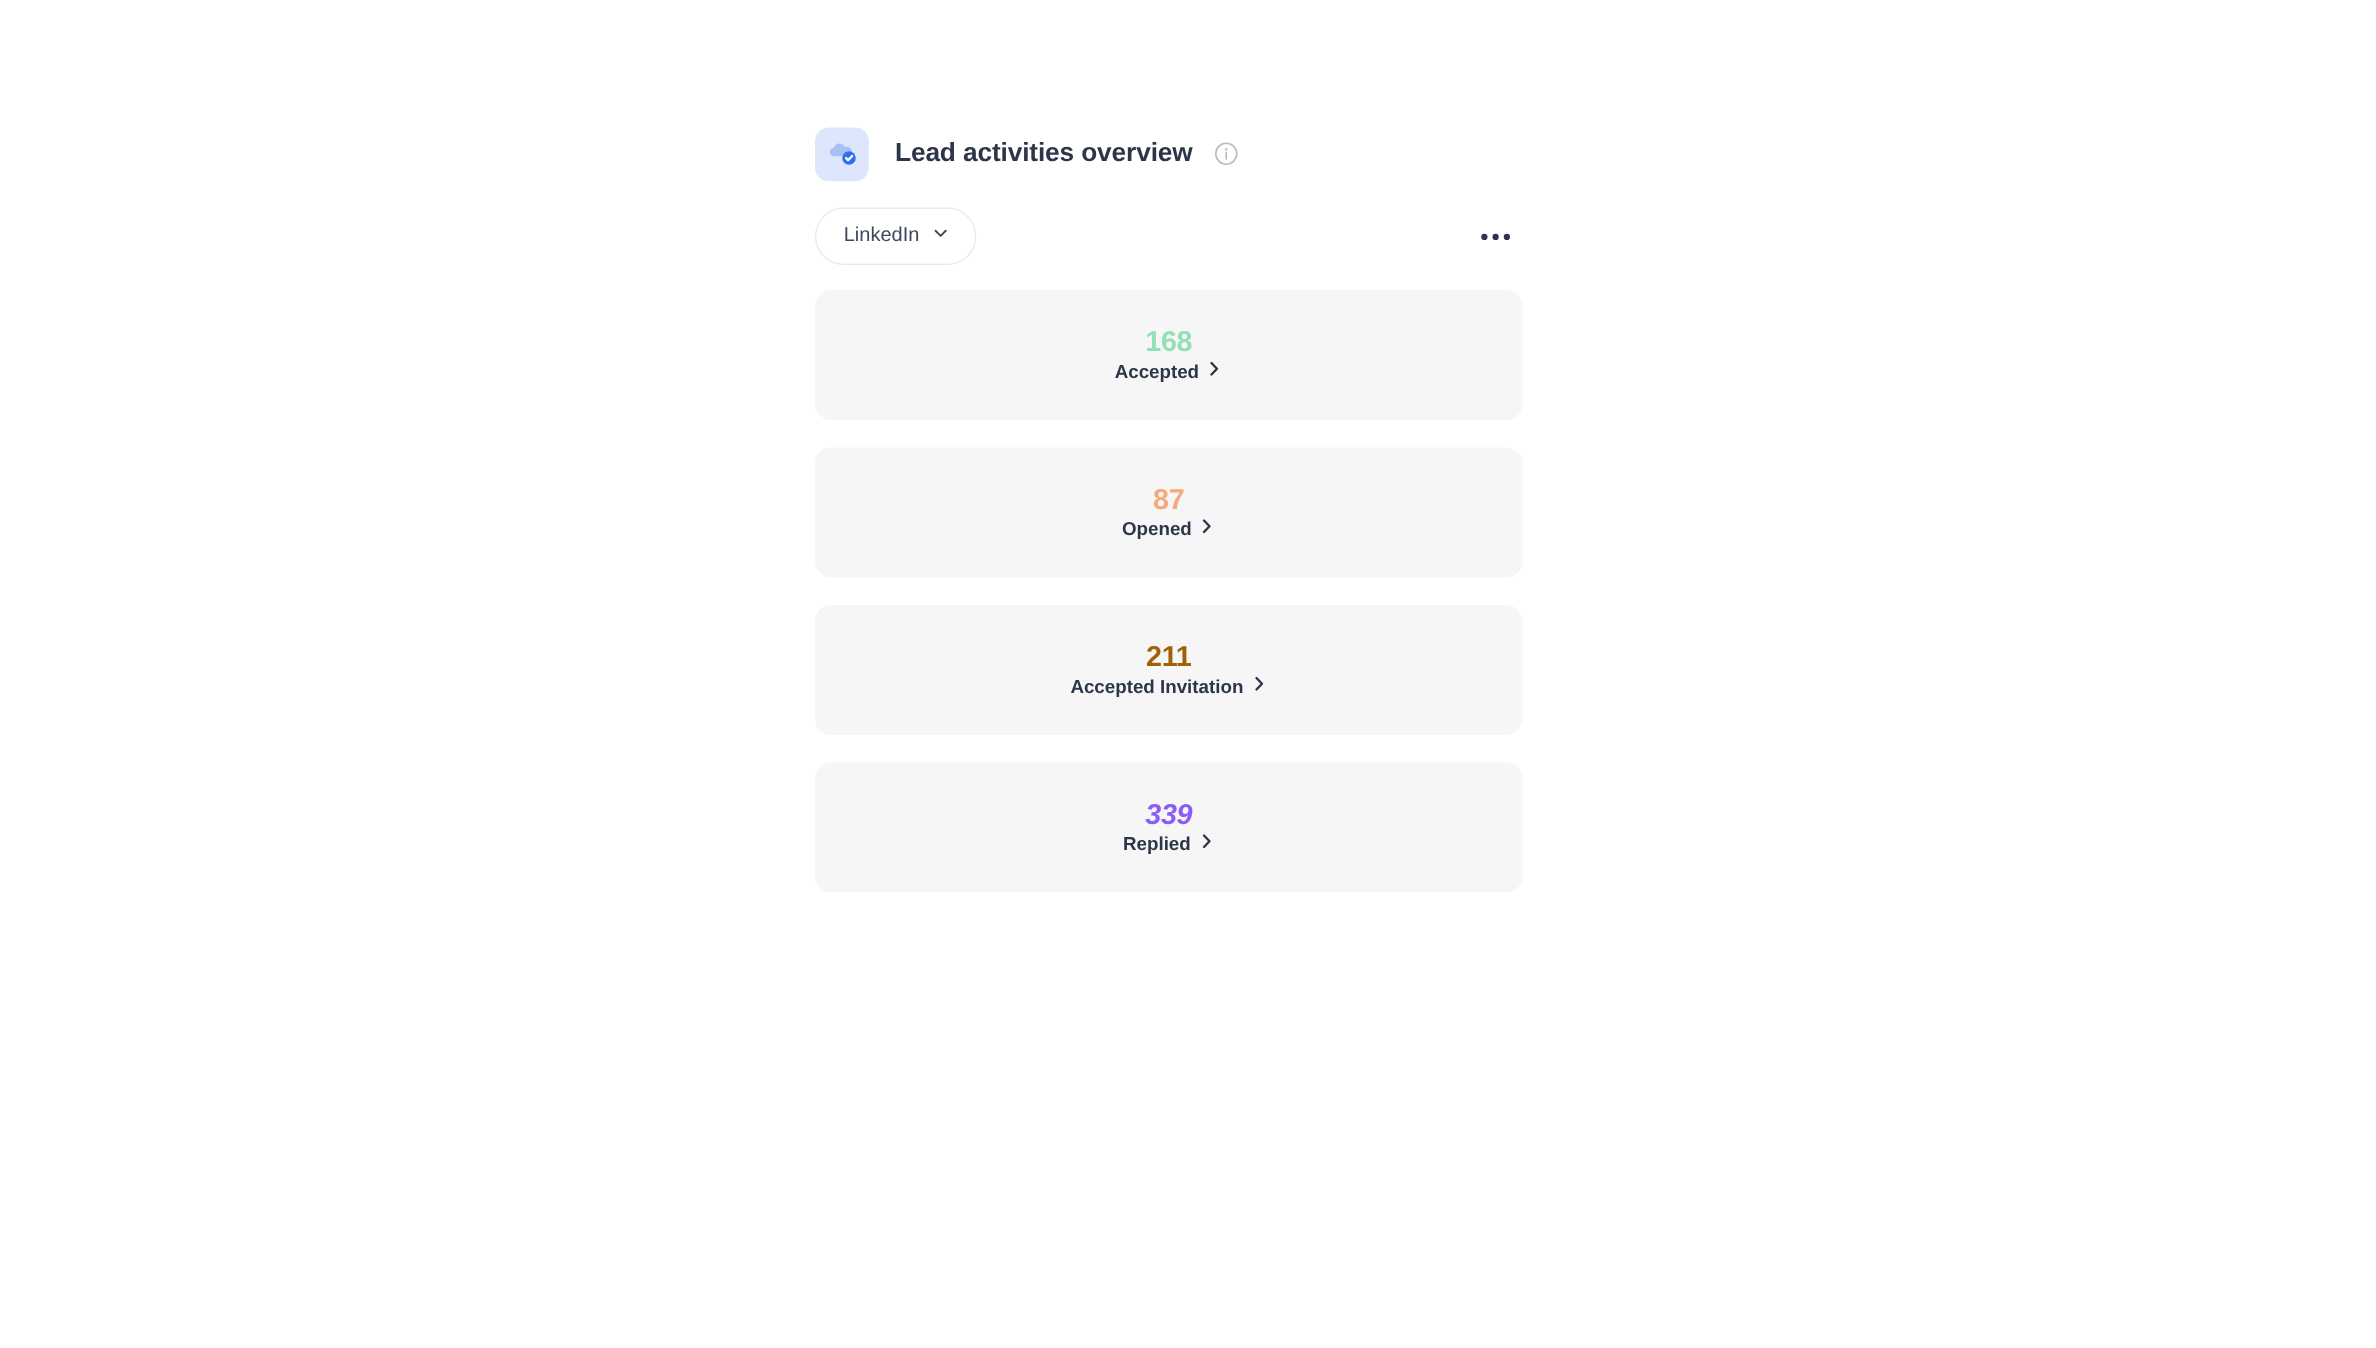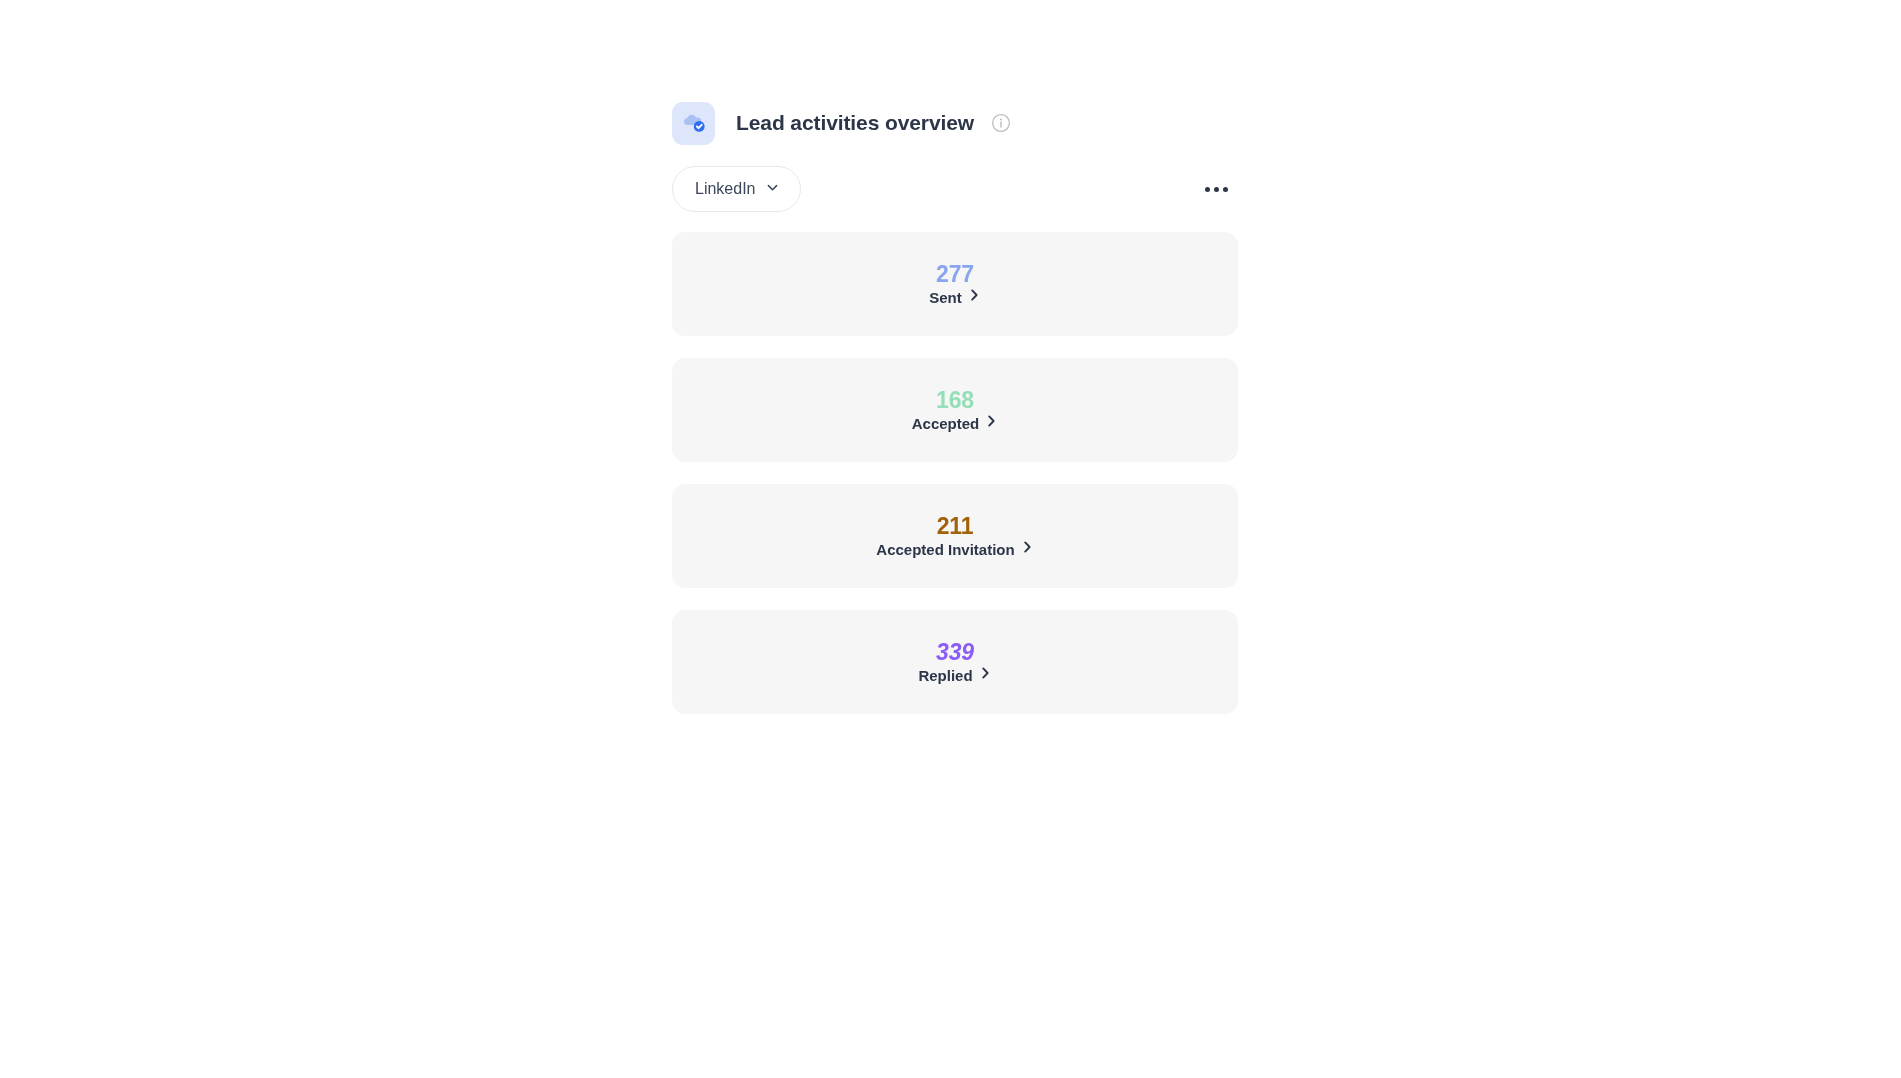--- a/index.html
+++ b/index.html
@@ -7,21 +7,21 @@
   html, body {
     width: 1901px;
     height: 1078px;
     background: #ffffff;
     font-family: "Liberation Sans", sans-serif;
     overflow: hidden;
   }
 
   .widget {
     position: absolute;
-    left: 672px;
+    left: 652px;
     top: 0;
     width: 566px;
   }
 
   
   .widget-header {
     display: flex;
     align-items: center;
     height: 46px;
     margin-top: 100px;
@@ -185,44 +185,44 @@
     </div>
     <div class="more-button">
       <span></span>
       <span></span>
       <span></span>
     </div>
   </div>
 
   <div class="stats-list">
 
-    <div class="stat-card">
-      <div class="stat-value" style="color: rgb(138, 165, 239);">277</div>
-      <div class="stat-label-row">
-        <span class="stat-label">Sent</span>
-        <span class="chev-right">
-          <svg width="13" height="14" viewBox="0 0 13 14" aria-hidden="true">
-            <path d="M4.2 2.4l4.4 4.6-4.4 4.6" fill="none" stroke="#2c3648" stroke-width="1.9" stroke-linecap="round" stroke-linejoin="round"></path>
-          </svg>
-        </span>
-      </div>
-    </div>
 
     <div class="stat-card">
       <div class="stat-value" style="color: rgb(147, 223, 182);">168</div>
       <div class="stat-label-row">
         <span class="stat-label">Accepted</span>
         <span class="chev-right">
           <svg width="13" height="14" viewBox="0 0 13 14" aria-hidden="true">
             <path d="M4.2 2.4l4.4 4.6-4.4 4.6" fill="none" stroke="#2c3648" stroke-width="1.9" stroke-linecap="round" stroke-linejoin="round"></path>
           </svg>
         </span>
       </div>
     </div>
 
+    <div class="stat-card">
+      <div class="stat-value" style="color: rgb(245, 169, 124);">87</div>
+      <div class="stat-label-row">
+        <span class="stat-label">Opened</span>
+        <span class="chev-right">
+          <svg width="13" height="14" viewBox="0 0 13 14" aria-hidden="true">
+            <path d="M4.2 2.4l4.4 4.6-4.4 4.6" fill="none" stroke="#2c3648" stroke-width="1.9" stroke-linecap="round" stroke-linejoin="round"></path>
+          </svg>
+        </span>
+      </div>
+    </div>
 
     <div class="stat-card">
       <div class="stat-value" style="color: #a16207;">211</div>
       <div class="stat-label-row">
         <span class="stat-label">Accepted Invitation</span>
         <span class="chev-right">
           <svg width="13" height="14" viewBox="0 0 13 14" aria-hidden="true">
             <path d="M4.2 2.4l4.4 4.6-4.4 4.6" fill="none" stroke="#2c3648" stroke-width="1.9" stroke-linecap="round" stroke-linejoin="round"></path>
           </svg>
         </span>

